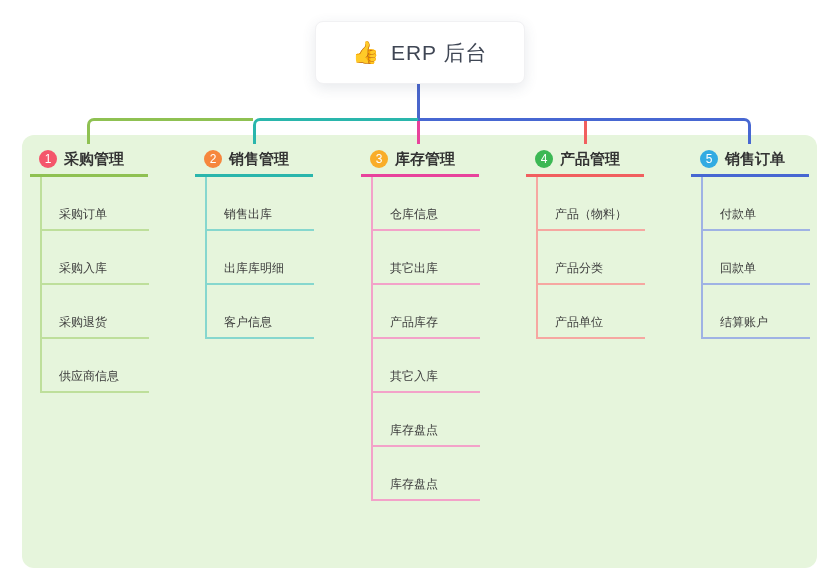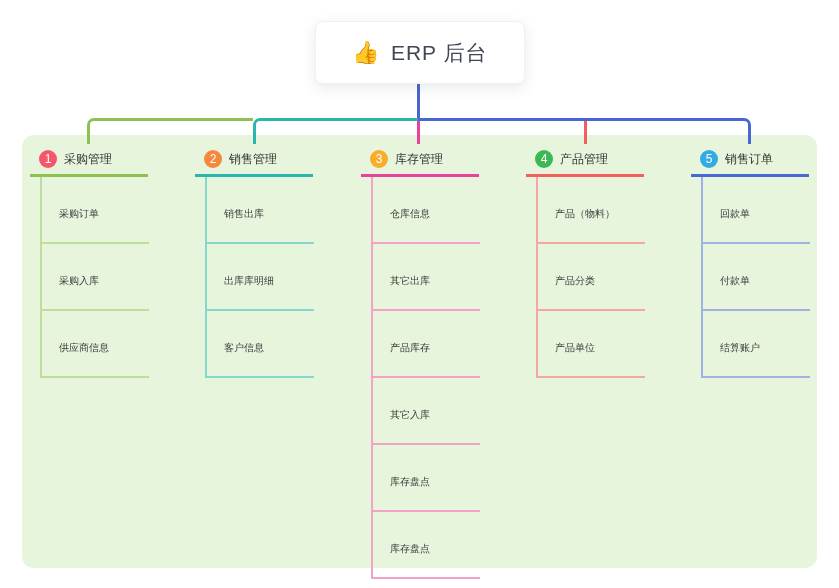--- a/index.html
+++ b/index.html
@@ -27,26 +27,26 @@
   
   .branch{position:absolute;top:149px;width:118px;}
   .branch-header{
     display:flex;align-items:center;gap:7px;
     padding:0 0 5px 9px;border-bottom:3px solid var(--line);
   }
   .badge{
     width:18px;height:18px;border-radius:50%;background:var(--badge);
     color:#fff;font-size:12px;line-height:18px;text-align:center;flex:0 0 18px;
   }
-  .branch-label{font-size:12px;font-weight:400;color:#333;line-height:20px;white-space:nowrap;}
+  .branch-label{font-size:15px;font-weight:700;color:#333;line-height:20px;white-space:nowrap;}
   .sub-list{margin-left:10px;border-left:2px solid var(--light);}
   .sub-item{
     width:max-content;min-width:76px;
-    padding:29px 14px 20px 17px;border-bottom:2px solid var(--light);
-    font-size:10px;line-height:16px;color:#3c3c3c;white-space:nowrap;
+    padding:29px 14px 7px 17px;border-bottom:2px solid var(--light);
+    font-size:12px;line-height:16px;color:#3c3c3c;white-space:nowrap;
   }
 </style>
 </head>
 <body>
 
 <div class="canvas">
 
   <div class="panel" style="background: rgb(230, 245, 220);"></div>
 
   <div class="stem" style="background: rgb(74, 102, 204);"></div>
@@ -62,20 +62,21 @@
   </div>
 
   <div class="branch" style="left: 30px; --line: #8fc152; --light: #bedf9b; --badge: #f4566b;">
     <div class="branch-header">
       <span class="badge">1</span>
       <span class="branch-label">采购管理</span>
     </div>
     <div class="sub-list">
       <div class="sub-item">采购订单</div>
       <div class="sub-item">采购入库</div>
+      <div class="sub-item">采购退货</div>
       <div class="sub-item">供应商信息</div>
     </div>
   </div>
 
   <div class="branch" style="left: 195px; --line: #2ab6ac; --light: #86d7ce; --badge: #f6873d;">
     <div class="branch-header">
       <span class="badge">2</span>
       <span class="branch-label">销售管理</span>
     </div>
     <div class="sub-list">
@@ -111,19 +112,19 @@
       <div class="sub-item">产品单位</div>
     </div>
   </div>
 
   <div class="branch" style="left: 691px; --line: #4767d2; --light: #9fb2e4; --badge: #32abe2;">
     <div class="branch-header">
       <span class="badge">5</span>
       <span class="branch-label">销售订单</span>
     </div>
     <div class="sub-list">
+      <div class="sub-item">付款单</div>
       <div class="sub-item">回款单</div>
-      <div class="sub-item">付款单</div>
       <div class="sub-item">结算账户</div>
     </div>
   </div>
 
 </div>
 
 </body></html>

